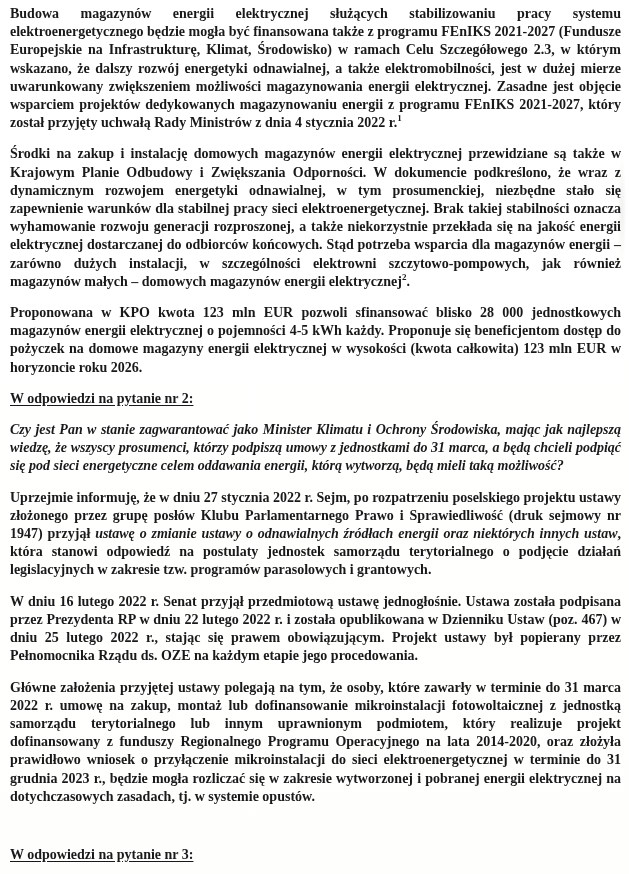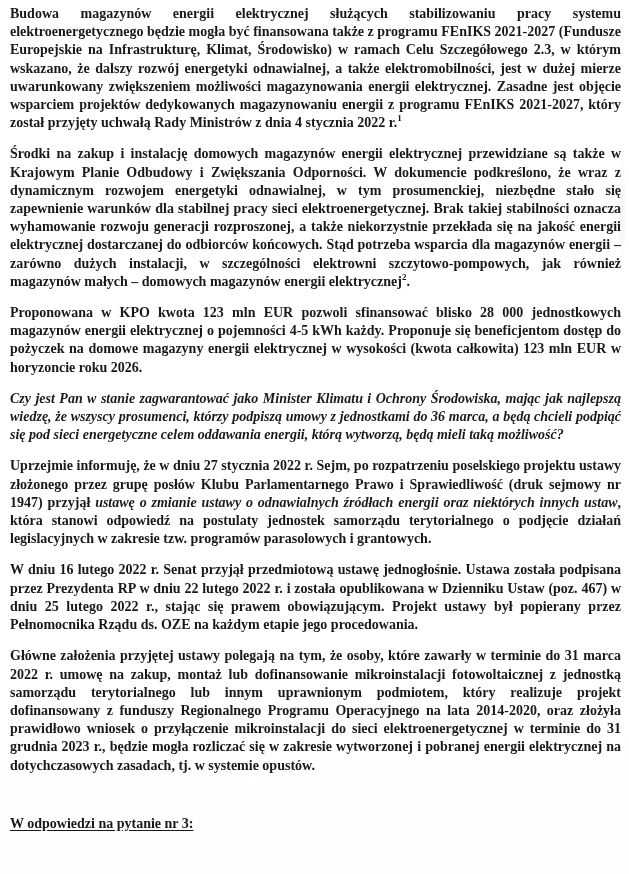--- a/index.html
+++ b/index.html
@@ -69,22 +69,23 @@
 <body>
 
 <div class="page">
 
   <p class="para"><span>Budowa magazynów energii elektrycznej służących stabilizowaniu pracy systemu elektroenergetycznego będzie mogła być finansowana także z programu FEnIKS 2021-2027 (Fundusze Europejskie na Infrastrukturę, Klimat, Środowisko) w ramach Celu Szczegółowego 2.3, w którym wskazano, że dalszy rozwój energetyki odnawialnej, a także elektromobilności, jest w dużej mierze uwarunkowany zwiększeniem możliwości magazynowania energii elektrycznej. Zasadne jest objęcie wsparciem projektów dedykowanych magazynowaniu energii z programu FEnIKS 2021-2027, który został przyjęty uchwałą Rady Ministrów z dnia 4 stycznia 2022 r.</span><sup class="fnote">1</sup></p>
 
   <p class="para"><span>Środki na zakup i instalację domowych magazynów energii elektrycznej przewidziane są także w Krajowym Planie Odbudowy i Zwiększania Odporności. W dokumencie podkreślono, że wraz z dynamicznym rozwojem energetyki odnawialnej, w tym prosumenckiej, niezbędne stało się zapewnienie warunków dla stabilnej pracy sieci elektroenergetycznej. Brak takiej stabilności oznacza wyhamowanie rozwoju generacji rozproszonej, a także niekorzystnie przekłada się na jakość energii elektrycznej dostarczanej do odbiorców końcowych. Stąd potrzeba wsparcia dla magazynów energii – zarówno dużych instalacji, w szczególności elektrowni szczytowo-pompowych, jak również magazynów małych – domowych magazynów energii elektrycznej</span><sup class="fnote">2</sup><span>.</span></p>
 
   <p class="para"><span>Proponowana w KPO kwota 123 mln EUR pozwoli sfinansować blisko 28 000 jednostkowych magazynów energii elektrycznej o pojemności 4-5 kWh każdy. Proponuje się beneficjentom dostęp do pożyczek na domowe magazyny energii elektrycznej w wysokości (kwota całkowita) 123 mln EUR w horyzoncie roku 2026.</span></p>
 
+  <p class="para heading"><span class="underlined">W odpowiedzi na pytanie nr 2:</span></p>
 
-  <p class="para question"><span>Czy jest Pan w stanie zagwarantować jako Minister Klimatu i Ochrony Środowiska, mając jak najlepszą wiedzę, że wszyscy prosumenci, którzy podpiszą umowy z jednostkami do 36 marca, a będą chcieli podpiąć się pod sieci energetyczne celem oddawania energii, którą wytworzą, będą mieli taką możliwość?</span></p>
+  <p class="para question"><span>Czy jest Pan w stanie zagwarantować jako Minister Klimatu i Ochrony Środowiska, mając jak najlepszą wiedzę, że wszyscy prosumenci, którzy podpiszą umowy z jednostkami do 31 marca, a będą chcieli podpiąć się pod sieci energetyczne celem oddawania energii, którą wytworzą, będą mieli taką możliwość?</span></p>
 
   <p class="para"><span>Uprzejmie informuję, że w dniu 27 stycznia 2022 r. Sejm, po rozpatrzeniu poselskiego projektu ustawy złożonego przez grupę posłów Klubu Parlamentarnego Prawo i Sprawiedliwość (druk sejmowy nr 1947) przyjął </span><span class="act-title">ustawę o zmianie ustawy o odnawialnych źródłach energii oraz niektórych innych ustaw</span><span>, która stanowi odpowiedź na postulaty jednostek samorządu terytorialnego o podjęcie działań legislacyjnych w zakresie tzw. programów parasolowych i grantowych.</span></p>
 
   <p class="para"><span>W dniu 16 lutego 2022 r. Senat przyjął przedmiotową ustawę jednogłośnie. Ustawa została podpisana przez Prezydenta RP w dniu 22 lutego 2022 r. i została opublikowana w Dzienniku Ustaw (poz. 467) w dniu 25 lutego 2022 r., stając się prawem obowiązującym. Projekt ustawy był popierany przez Pełnomocnika Rządu ds. OZE na każdym etapie jego procedowania.</span></p>
 
   <p class="para"><span>Główne założenia przyjętej ustawy polegają na tym, że osoby, które zawarły w terminie do 31 marca 2022 r. umowę na zakup, montaż lub dofinansowanie mikroinstalacji fotowoltaicznej z jednostką samorządu terytorialnego lub innym uprawnionym podmiotem, który realizuje projekt dofinansowany z funduszy Regionalnego Programu Operacyjnego na lata 2014-2020, oraz złożyła prawidłowo wniosek o przyłączenie mikroinstalacji do sieci elektroenergetycznej w terminie do 31 grudnia 2023 r., będzie mogła rozliczać się w zakresie wytworzonej i pobranej energii elektrycznej na dotychczasowych zasadach, tj. w systemie opustów.</span></p>
 
   <p class="para heading last"><span class="underlined">W odpowiedzi na pytanie nr 3:</span></p>
 
 </div>

